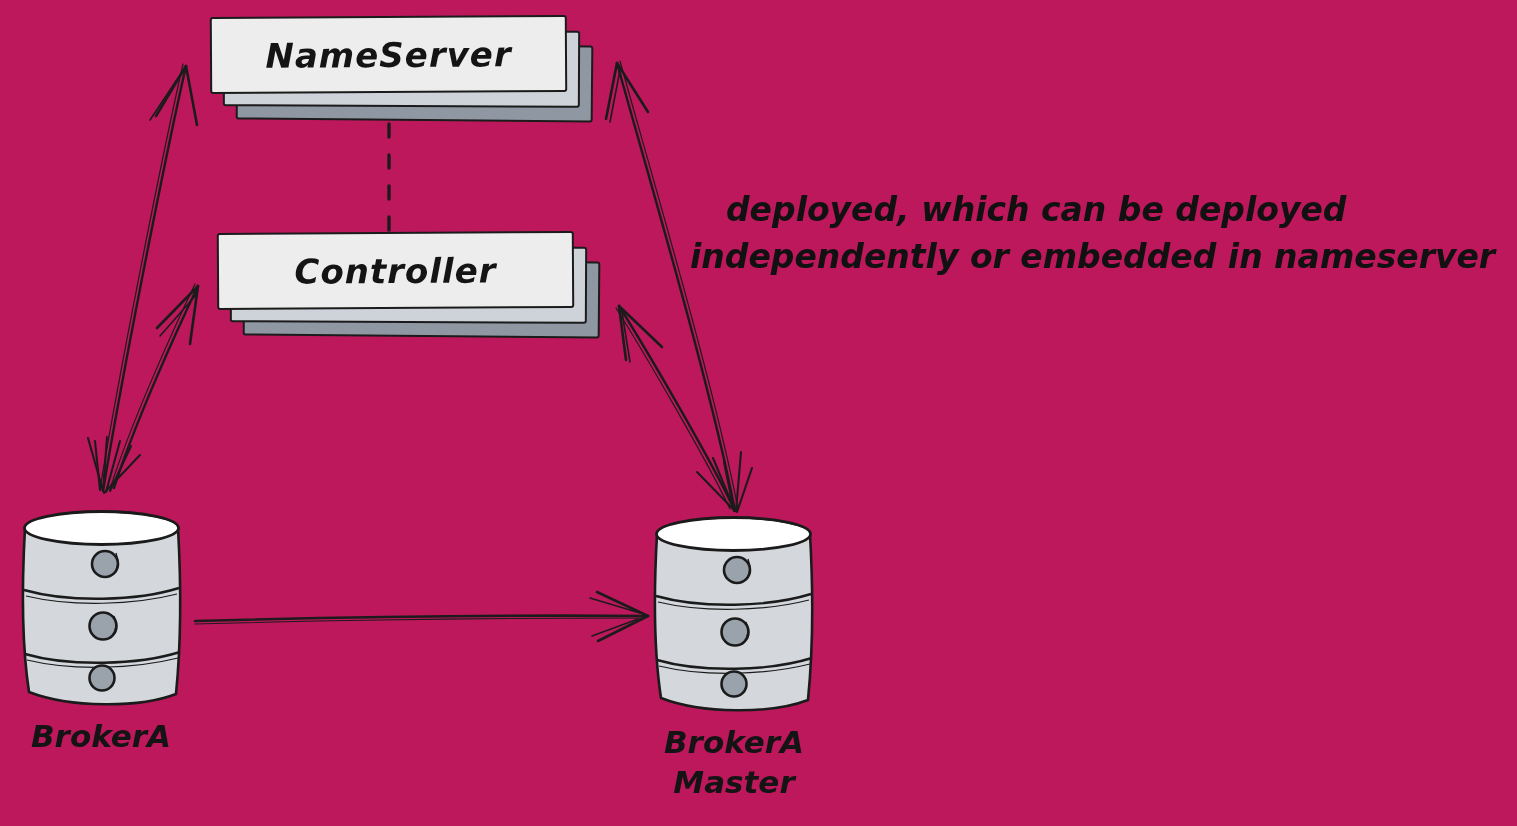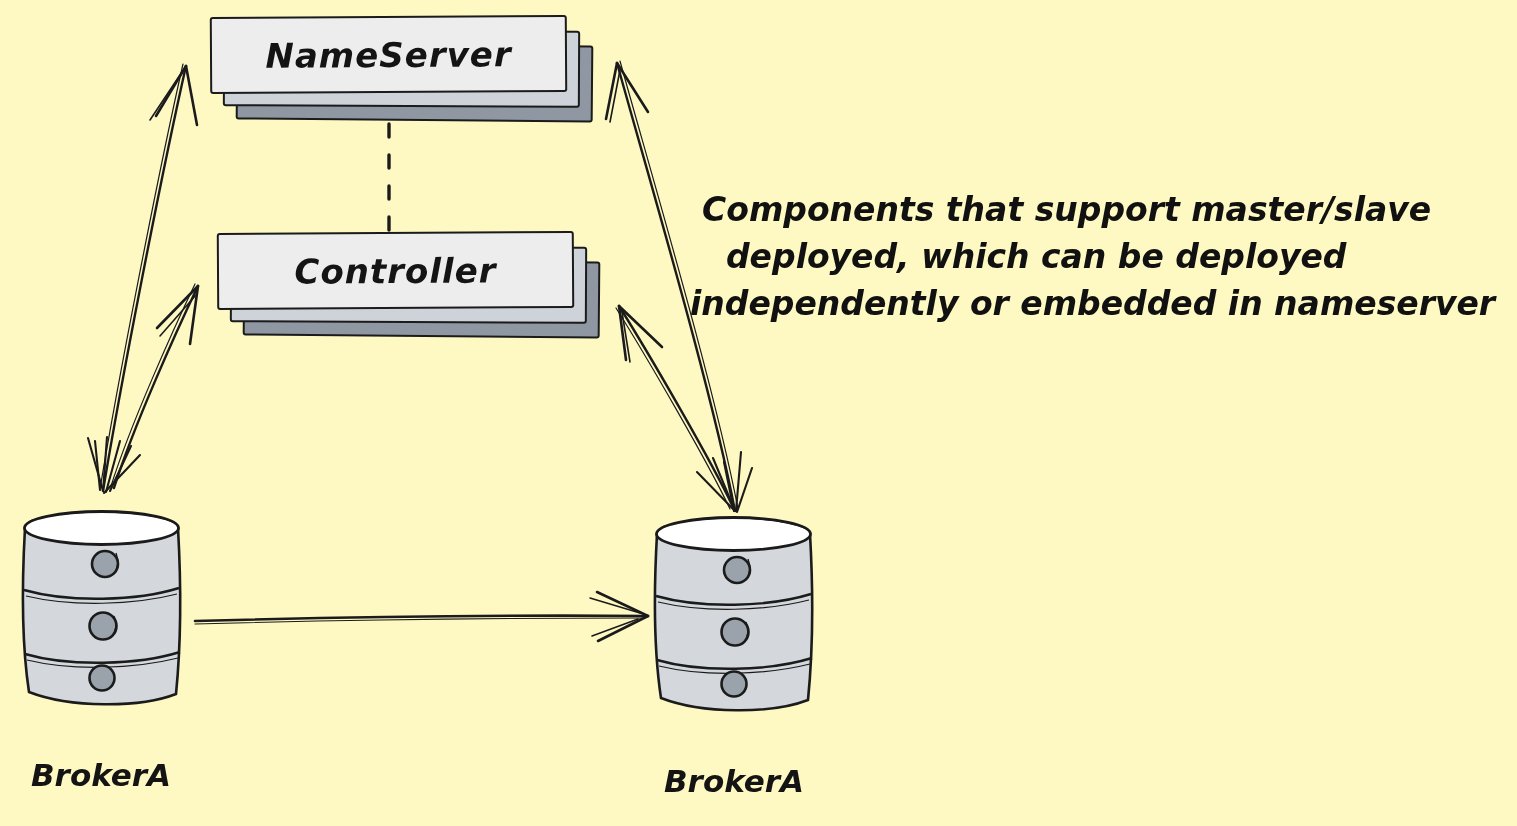--- a/index.html
+++ b/index.html
@@ -5,21 +5,21 @@
   html, body {
     margin: 0;
     padding: 0;
     background: #ffffff;
     font-family: "DejaVu Sans", sans-serif;
   }
   .canvas {
     position: relative;
     width: 1517px;
     height: 826px;
-    background: #fef9c3;
+    background: #be185d;
     overflow: hidden;
     color: #1b1b1b;
   }
   .edges-layer {
     position: absolute;
     left: 0; top: 0;
     width: 1517px;
     height: 826px;
   }
   
@@ -64,21 +64,21 @@
   .cyl-label {
     position: absolute;
     width: 180px;
     text-align: center;
     font-size: 31px;
     line-height: 40px;
     font-style: italic;
     font-weight: bold;
     color: #141414;
   }
-  .cyl-label span { display: block; margin-top: 39px; }
+  .cyl-label span { display: block; }
 </style>
 </head>
 <body>
 
 <div class="canvas">
 
   <svg class="edges-layer" viewBox="0 0 1517 826">
     <defs>
       <g id="cylinder">
         <path d="M3 22 C 0 75, 0 140, 7 186 C 48 202, 118 202, 154 188 C 159 138, 159 75, 156 22 C 112 7, 46 7, 3 22 Z" fill="#d4d8dd" stroke="#1b1b1b" stroke-width="2.6" stroke-linejoin="round"></path>
@@ -176,26 +176,25 @@
 
   <div>
     <div class="paper back" style="left:243px; top:260px;"></div>
     <div class="paper mid" style="left:230px; top:246px;"></div>
     <div class="paper front" style="left:217px; top:232px;">
       <span class="node-title">Controller</span>
     </div>
   </div>
 
   <div class="annotation">
-    <span class="l1">Components that support master/slave</span>
     <span class="l2">deployed, which can be deployed</span>
     <span class="l3">independently or embedded in nameserver</span>
   </div>
 
   <div class="cyl-label" style="left:11px; top:716px;">
     <span>BrokerA</span>
   </div>
   <div class="cyl-label" style="left:644px; top:722px;">
     <span>BrokerA</span>
-    <span>Slave</span>
+    <span>Master</span>
   </div>
 
 </div>
 
 </body></html>

